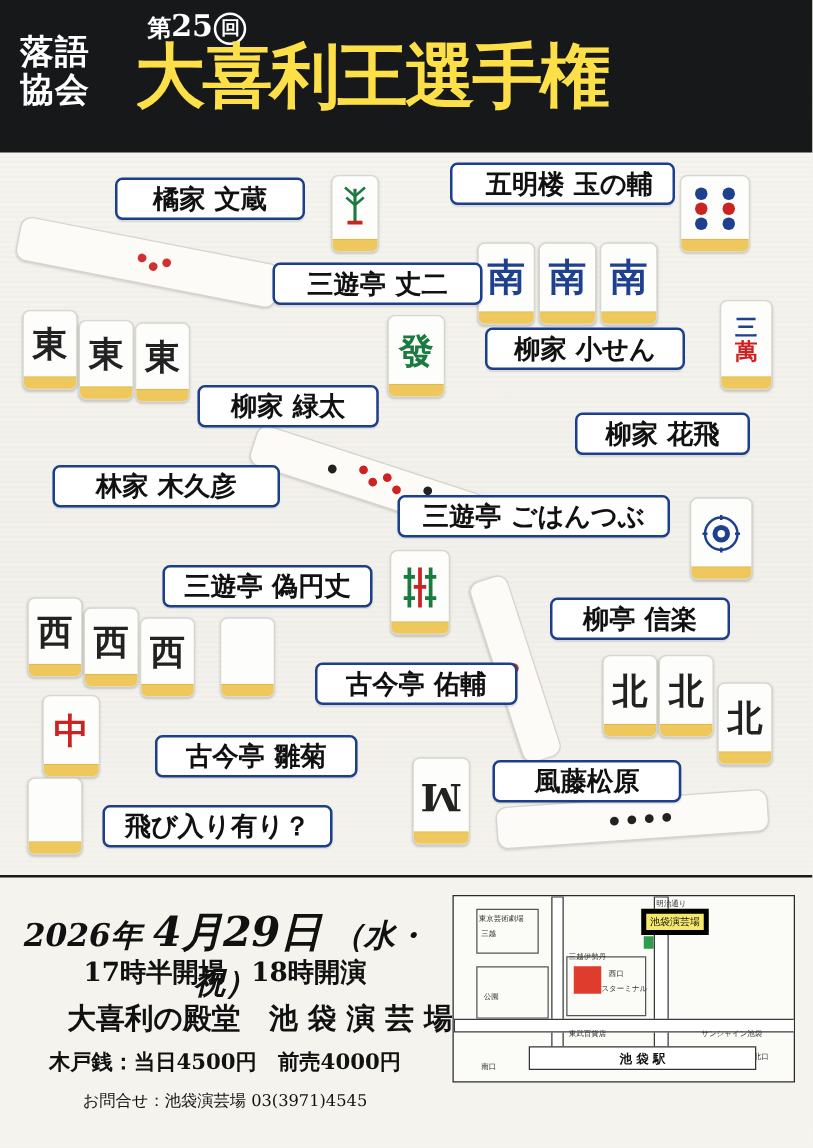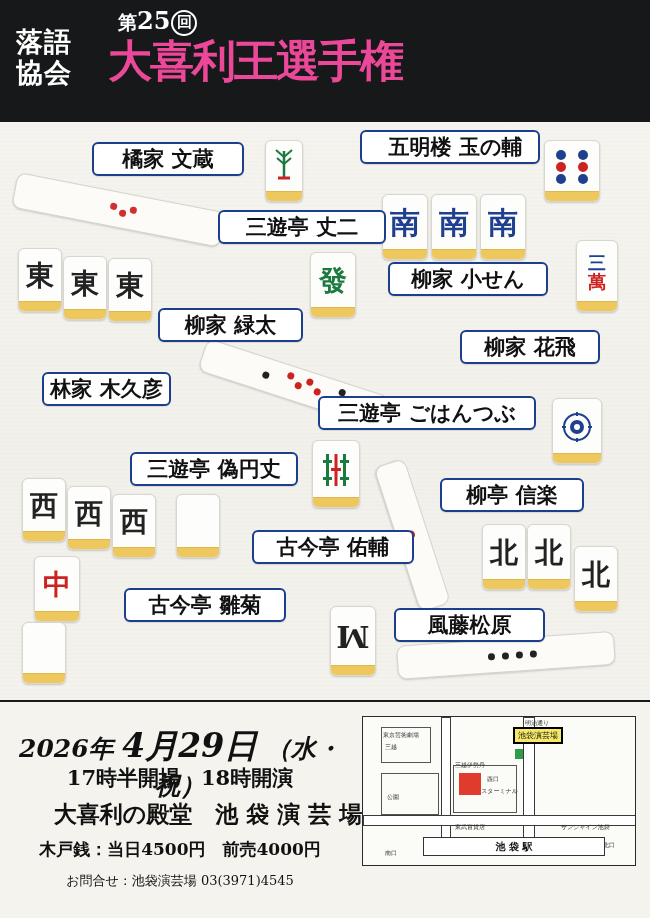--- a/index.html
+++ b/index.html
@@ -52,22 +52,22 @@
   }
   .circle-no .circled{
     display:inline-block;
     border:2px solid #fff;border-radius:50%;
     width:22px;height:22px;line-height:20px;text-align:center;
     font-size:15px;vertical-align:2px;margin-left:1px;
   }
   .main-title{
     position:absolute;left:108px;top:24px;
     font-family:"DejaVu Serif", serif;
-    font-weight:bold;color:#ec4899;
-    font-size:44px;line-height:74px;
+    font-weight:bold;color:#fde047;
+    font-size:56px;line-height:74px;
     letter-spacing:-2px;
     white-space:nowrap;
   }
 
   
   .tile{
     position:absolute;
     background:#fdfdfb;
     border:1px solid #d8d6cf;
     border-radius:6px;
@@ -144,21 +144,21 @@
   .map .blk{position:absolute;border:1px solid #555;background:#fbfbf8;}
   .map .lbl{position:absolute;font-family:"DejaVu Sans",sans-serif;font-size:6px;color:#333;white-space:nowrap;}
   .map .station{
     position:absolute;left:60px;top:120px;width:180px;height:17px;
     background:#fff;border:1px solid #333;
     display:flex;align-items:center;justify-content:center;
     font-family:"DejaVu Serif",serif;font-size:10px;font-weight:bold;color:#111;
   }
   .map .hilite{
     position:absolute;left:150px;top:10px;
-    background:#f6e96a;border:2px solid #000000;
+    background:#f6e96a;border:4px solid #000000;
     font-family:"DejaVu Sans",sans-serif;font-size:8px;color:#111;
     padding:1px 3px;white-space:nowrap;
   }
   .map .redblock{position:absolute;left:96px;top:56px;width:22px;height:22px;background:#e03c2e;}
   .map .greenmark{position:absolute;left:152px;top:32px;width:8px;height:10px;background:#2e9c4a;}
 </style>
 </head>
 <body>
 
 <div class="poster">
@@ -346,34 +346,35 @@
   <div class="namebox" style="left:360px;top:130px;width:180px;height:34px;font-size:21px;padding-left:11px;">五明楼 玉の輔</div>
 
   <div class="namebox" style="left:218px;top:210px;width:168px;height:34px;font-size:21px;text-align:center;">三遊亭 丈二</div>
 
   <div class="namebox" style="left:388px;top:262px;width:160px;height:34px;font-size:21px;">柳家 小せん</div>
 
   <div class="namebox" style="left:158px;top:308px;width:145px;height:34px;font-size:21px;">柳家 緑太</div>
 
   <div class="namebox" style="left:460px;top:330px;width:140px;height:34px;font-size:21px;">柳家 花飛</div>
 
-  <div class="namebox" style="left:42px;top:372px;width:129px;height:34px;font-size:21px;">林家 木久彦</div>
+  <div class="namebox" style="left:42px;top:372px;width:182px;height:34px;font-size:21px;">林家 木久彦</div>
 
   <div class="namebox" style="left:318px;top:396px;width:218px;height:34px;font-size:21px;">三遊亭 ごはんつぶ</div>
 
   <div class="namebox" style="left:130px;top:452px;width:168px;height:34px;font-size:21px;">三遊亭 偽円丈</div>
 
   <div class="namebox" style="left:440px;top:478px;width:144px;height:34px;font-size:21px;">柳亭 信楽</div>
 
   <div class="namebox" style="left:252px;top:530px;width:162px;height:34px;font-size:21px;">古今亭 佑輔</div>
 
   <div class="namebox" style="left:124px;top:588px;width:162px;height:34px;font-size:21px;">古今亭 雛菊</div>
 
   <div class="namebox" style="left:394px;top:608px;width:151px;height:34px;font-size:21px;">風藤松原</div>
 
+  <div class="namebox" style="left:82px;top:644px;width:184px;height:34px;font-size:21px;">飛び入り有り？</div>
 
   <div class="footer">
     <div class="f-line date-line">
       <span>2026年</span>
       <span class="big">4月29日</span>
       <span>（水・祝）</span>
     </div>
     <div class="f-line time-line">17時半開場　18時開演</div>
     <div class="f-line venue-line">大喜利の殿堂　池 袋 演 芸 場</div>
     <div class="f-line price-line">木戸銭：当日4500円　前売4000円</div>

